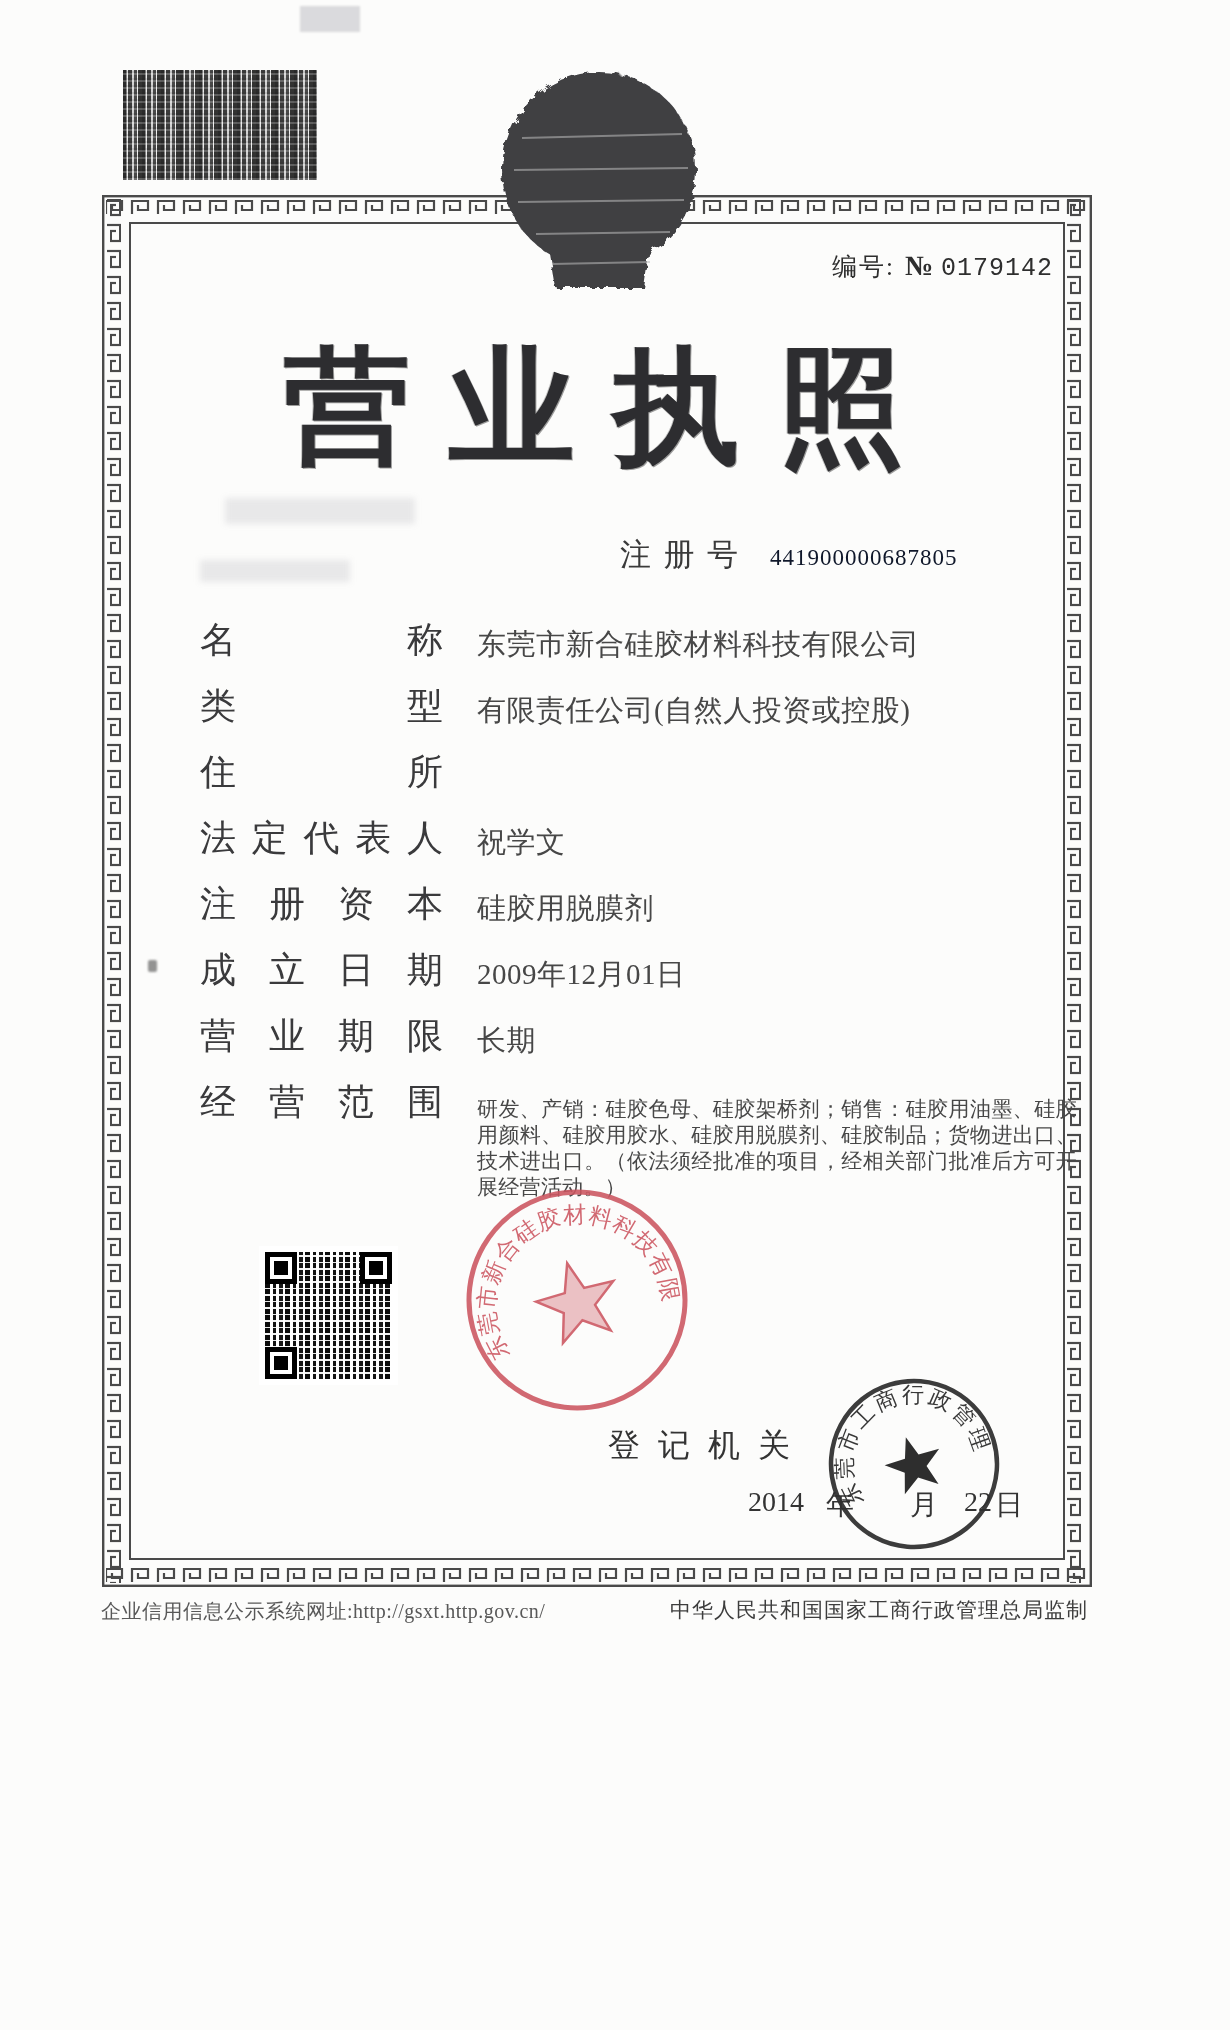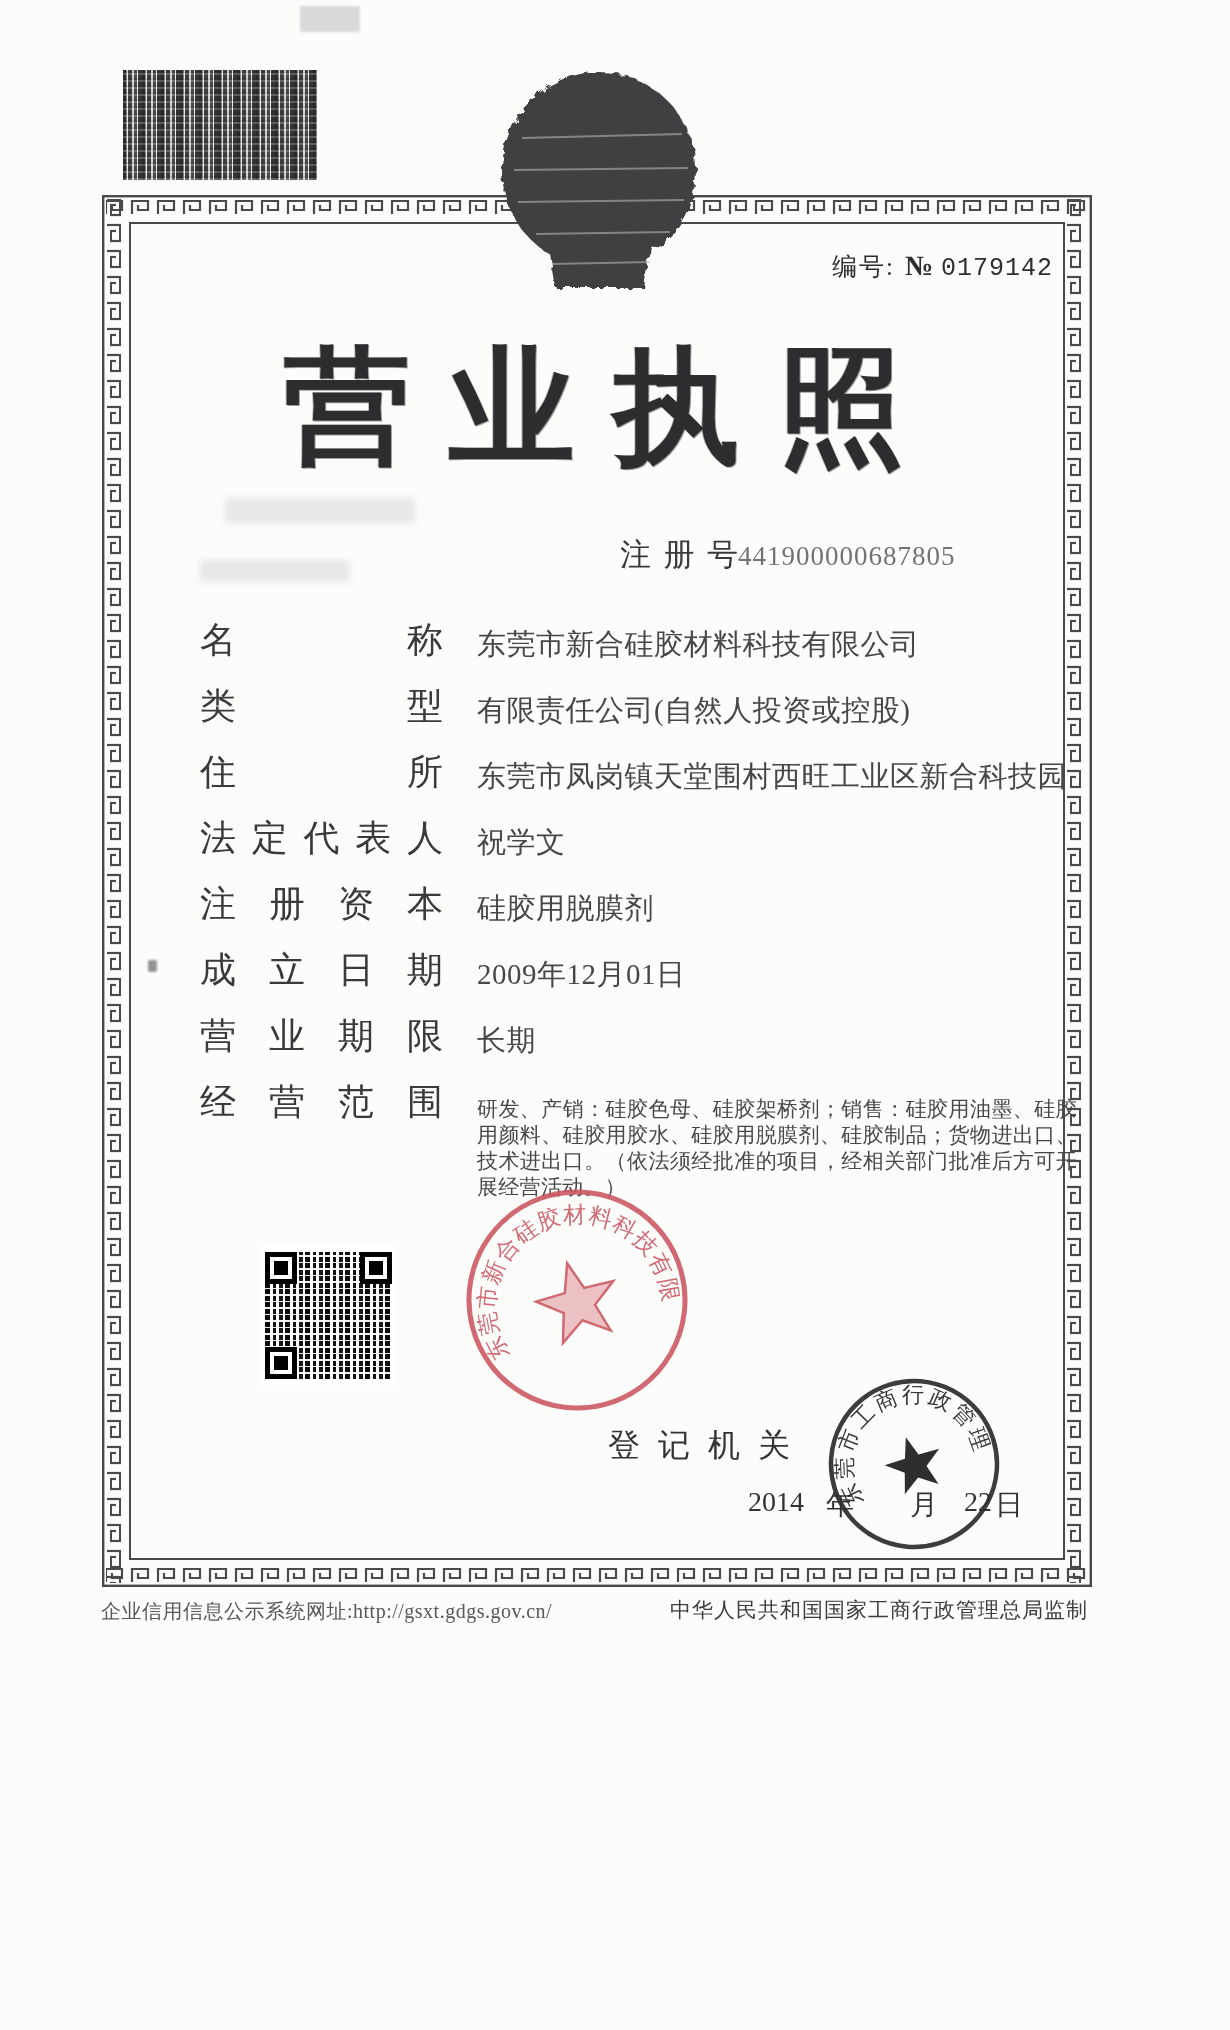--- a/index.html
+++ b/index.html
@@ -24,21 +24,21 @@
 
   
   .title{position:absolute;left:284px;top:338px;width:620px;z-index:3;
     font-family:"DejaVu Sans","Liberation Sans",sans-serif;font-weight:900;font-size:126px;line-height:1.1;
     color:#2d2d30;text-shadow:1px 1px 0 rgba(60,60,60,.5), -1px 0 0 rgba(90,90,90,.35);}
   [data-justify]{display:flex;justify-content:space-between;}
 
   
   .regno{position:absolute;left:620px;top:534px;z-index:3;display:flex;align-items:baseline;}
   .regno .lbl{width:118px;font-size:31px;color:#3a3a3a;}
-  .regno .val{font-size:27px;letter-spacing:1px;color:#737373;}
+  .regno .val{margin-left:32px;font-size:23px;letter-spacing:1px;color:#0f172a;}
 
   
   .fields{position:absolute;left:200px;top:616px;width:880px;z-index:3;}
   .frow{display:flex;align-items:flex-start;height:66px;}
   .frow.last{height:auto;}
   .f-label{width:243px;flex:0 0 243px;font-size:36px;color:#3a3a3c;font-weight:500;}
   .f-value{margin-left:34px;margin-top:9px;font-size:29px;color:#474747;letter-spacing:.5px;white-space:nowrap;}
   .frow.last .f-value{font-size:21px;line-height:26px;width:600px;white-space:normal;margin-top:18px;letter-spacing:.3px;text-align:justify;}
 
   
@@ -152,21 +152,20 @@
           <span>类</span>
           <span>型</span>
         </div>
       <div class="f-value">有限责任公司(自然人投资或控股)</div>
     </div>
     <div class="frow">
       <div class="f-label" data-justify="">
           <span>住</span>
           <span>所</span>
         </div>
-      <div class="f-value">东莞市凤岗镇天堂围村西旺工业区新合科技园</div>
     </div>
     <div class="frow">
       <div class="f-label" data-justify="">
           <span>法</span>
           <span>定</span>
           <span>代</span>
           <span>表</span>
           <span>人</span>
         </div>
       <div class="f-value">祝学文</div>
@@ -245,16 +244,16 @@
     <g transform="rotate(-17 92 92)">
       <circle cx="92" cy="92" r="83" fill="none" stroke="#2e2e2e" stroke-width="4.5"></circle>
       <path id="arcRegistry" d="M33.7 113.2 A62 62 0 1 1 150.3 113.2" fill="none"></path>
       <text font-size="22" fill="#2a2a2a" letter-spacing="3" font-family="Liberation Serif, serif">
         <textPath href="#arcRegistry">东莞市工商行政管理局</textPath>
       </text>
       <polygon points="92,64 99.1,84.3 120.5,84.7 103.4,97.7 109.6,118.3 92,106 74.4,118.3 80.6,97.7 63.5,84.7 84.9,84.3" fill="#1f1f1f"></polygon>
     </g>
   </svg>
 
-  <div class="footer-left">企业信用信息公示系统网址:http://gsxt.gdgs.gov.cn/</div>
+  <div class="footer-left">企业信用信息公示系统网址:http://gsxt.http.gov.cn/</div>
   <div class="footer-right">中华人民共和国国家工商行政管理总局监制</div>
 
 </div>
 
 </body></html>

